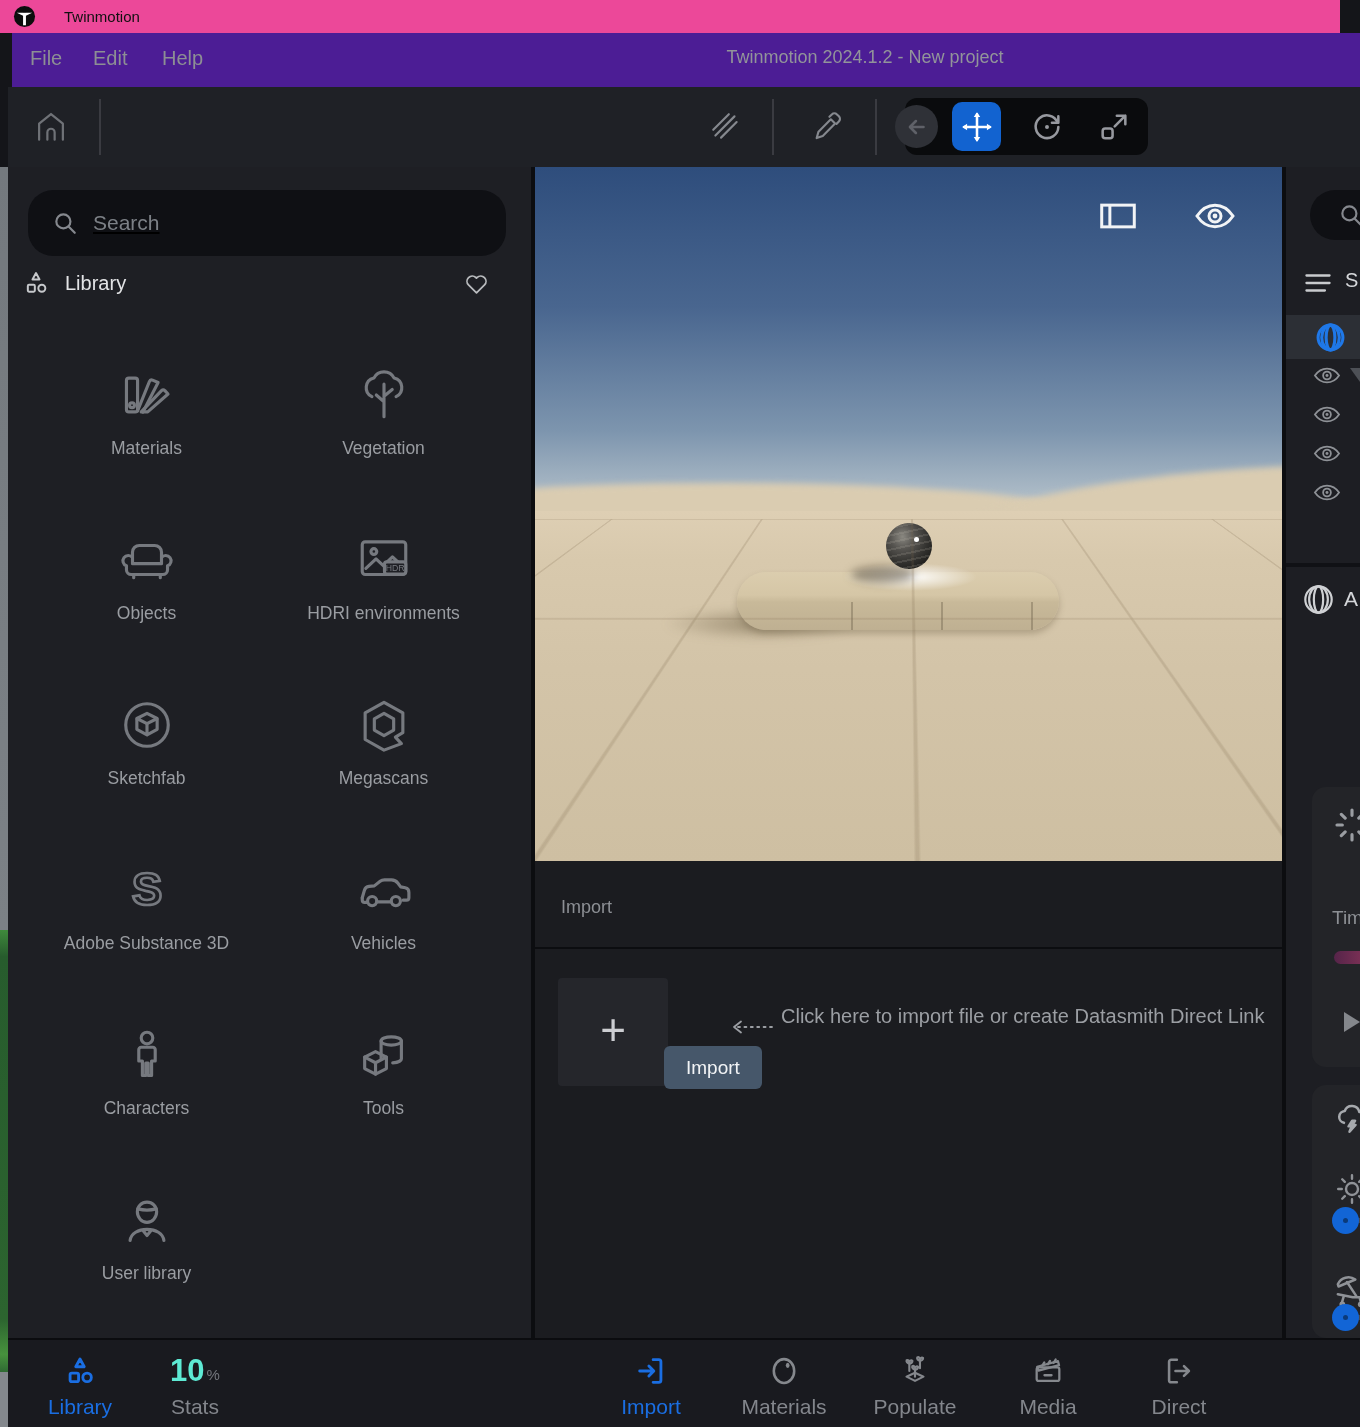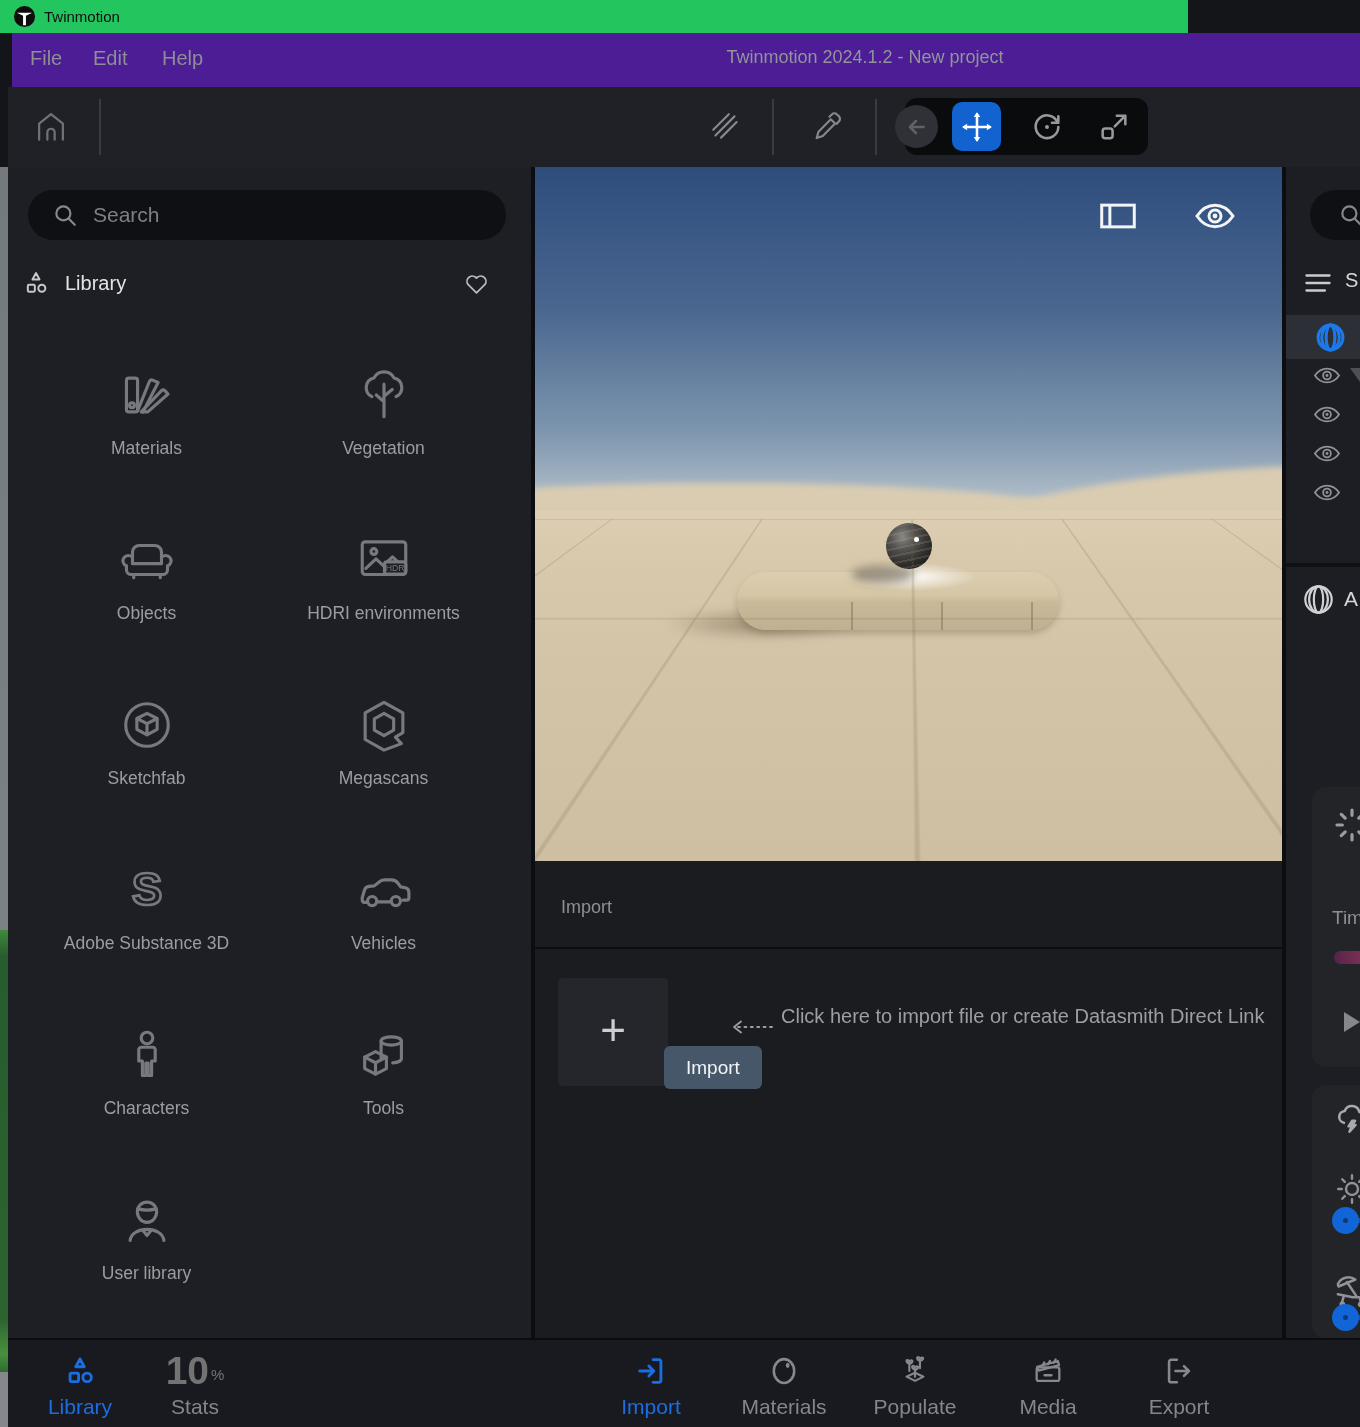--- a/index.html
+++ b/index.html
@@ -1,22 +1,22 @@
 <!DOCTYPE html>
 <html><head>
 <meta charset="utf-8">
 <style>
   * { margin:0; padding:0; box-sizing:border-box; }
   html,body { width:1360px; height:1427px; overflow:hidden; background:#101114;
               font-family:"Liberation Sans", sans-serif; }
   .screen { position:relative; width:1360px; height:1427px; background:#141519; }
 
   
-  .os-titlebar { position:absolute; left:0; top:0; width:1188px; height:33px; background:#22c55e;
-                 display:flex; align-items:center; padding-left:13px; }
+  .os-titlebar { position:absolute; left:0; top:0; width:1340px; height:33px; background:#ec4899;
+                 display:flex; align-items:center; padding-left:13px;gap:20px; }
   .os-title { font-size:15px; color:#101010; margin-left:8px; }
 
   
   .menubar { position:absolute; left:12px; top:33px; width:1360px; height:54px; background:#4c1d95; }
   .menu-item { position:absolute; top:14px; font-size:20px; color:#8d8f94; cursor:default; }
   .window-title { position:absolute; left:346px; right:0; top:14px; text-align:center;
                   font-size:18px; color:#92949a; }
 
   
   .toolbar { position:absolute; left:8px; top:87px; width:1352px; height:80px; background:#1f2126; }
@@ -32,22 +32,22 @@
 
   
   .left-strip { position:absolute; left:0; top:167px; width:8px; height:1260px; }
   .strip-gray-top { position:absolute; left:0; top:0; width:8px; height:763px; background:linear-gradient(#74797e,#7c8186); }
   .strip-green { position:absolute; left:0; top:763px; width:8px; height:442px;
                  background:linear-gradient(#3f8a3c,#275c2d 6%,#2c642f 88%,#47913d 96%,#2f6a33); }
   .strip-gray-bot { position:absolute; left:0; top:1205px; width:8px; height:55px; background:#84888d; }
 
   
   .left-panel { position:absolute; left:8px; top:167px; width:523px; height:1171px; background:#1e1f24; }
-  .search-pill { position:absolute; left:20px; top:23px; width:478px; height:50px; border-radius:25px;
-                 background:#0f1014; display:flex; align-items:center; padding-left:24px; }
+  .search-pill { position:absolute; left:20px; top:23px; width:478px; height:66px; border-radius:25px;
+                 background:#0f1014; display:flex; align-items:center; padding-left:24px;text-decoration:underline; }
   .search-pill input { border:0; outline:0; background:transparent; color:#c9ccd1; font-size:21px;
                        margin-left:15px; width:380px; font-family:"Liberation Sans",sans-serif; }
   .search-pill input::placeholder { color:#7c8086; }
   .lib-header { position:absolute; left:14px; top:98px; width:495px; height:36px; display:flex; align-items:center; }
   .lib-header .lbl { font-size:20px; color:#e2e3e5; margin-left:15px; flex:1; }
   .lib-grid { position:absolute; left:20px; top:163px; width:480px;
               display:grid; grid-template-columns:237px 237px; grid-auto-rows:165px; }
   .lib-item { display:flex; flex-direction:column; align-items:center; justify-content:center; cursor:pointer; }
   .lib-item .cap { margin-top:14px; font-size:17.5px; color:#9a9da2; white-space:nowrap; }
 
@@ -122,21 +122,21 @@
   .rp-knob::after { content:""; position:absolute; left:11px; top:11px; width:5px; height:5px; border-radius:50%; background:#0b3a7a; }
   .rp-track { position:absolute; height:5px; background:#45484f; border-radius:3px; }
 
   
   .bottom-bar { position:absolute; left:8px; top:1338px; width:1352px; height:89px; background:#191a1f;
                 border-top:2px solid #0b0c0f; }
   .bb-item { position:absolute; top:14px; width:120px; display:flex; flex-direction:column; align-items:center; cursor:pointer; }
   .bb-label { margin-top:7px; font-size:21px; color:#83868c; }
   .bb-item.active .bb-label { color:#1a6ee2; }
   .bb-stat { height:34px; display:flex; align-items:flex-start; }
-  .bb-stat .v { font-size:39px; font-weight:bold; color:#737373; line-height:34px; }
+  .bb-stat .v { font-size:31px; font-weight:bold; color:#5eead4; line-height:34px; }
   .bb-stat .u { font-size:15px; color:#73767c; margin-top:12px; margin-left:2px; }
 
   svg { display:block; }
 </style>
 </head>
 <body>
 
 <div class="screen">
 
   <div class="os-titlebar">
@@ -529,17 +529,17 @@
         <path d="M12 13.2 18 16l-6 3-6-3z"></path>
       </svg>
       <div class="bb-label">Populate</div>
     </div>
 
     <div class="bb-item" style="left:1111px">
       <svg width="34" height="34" viewBox="0 0 24 24" fill="none" stroke="#85888d" stroke-width="1.8" stroke-linecap="round" stroke-linejoin="round">
         <path d="M10.5 4h-4A1.5 1.5 0 0 0 5 5.5v13A1.5 1.5 0 0 0 6.5 20h4"></path>
         <path d="M9.5 12H19M15.5 8.5 19 12l-3.5 3.5"></path>
       </svg>
-      <div class="bb-label">Export</div>
+      <div class="bb-label">Direct</div>
     </div>
 
   </div>
 </div>
 
 </body></html>

